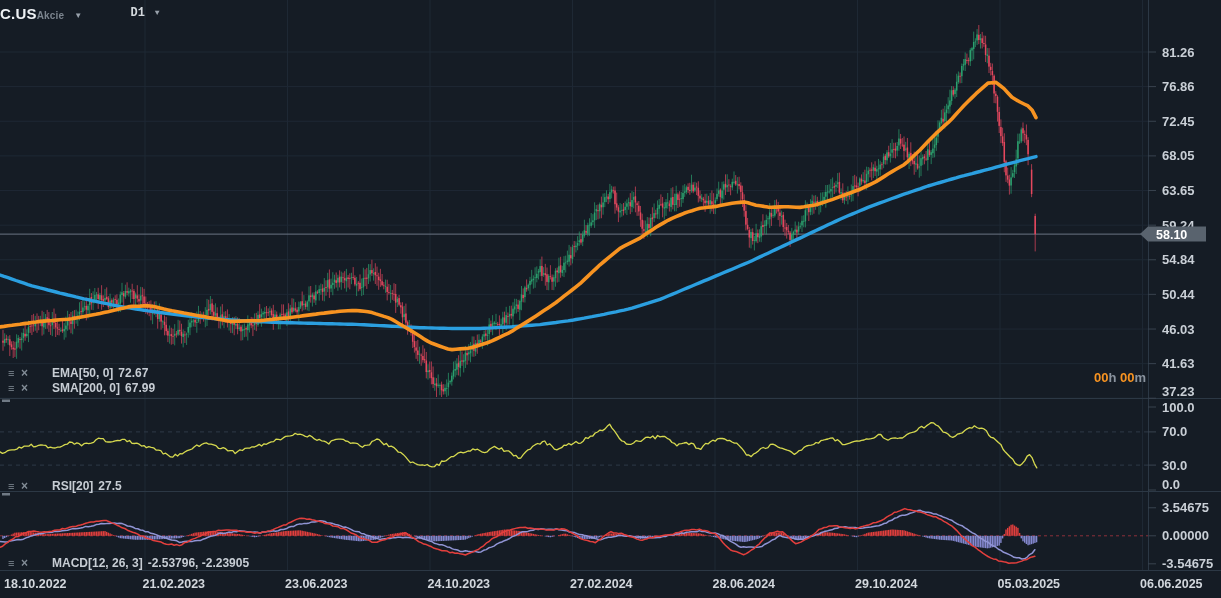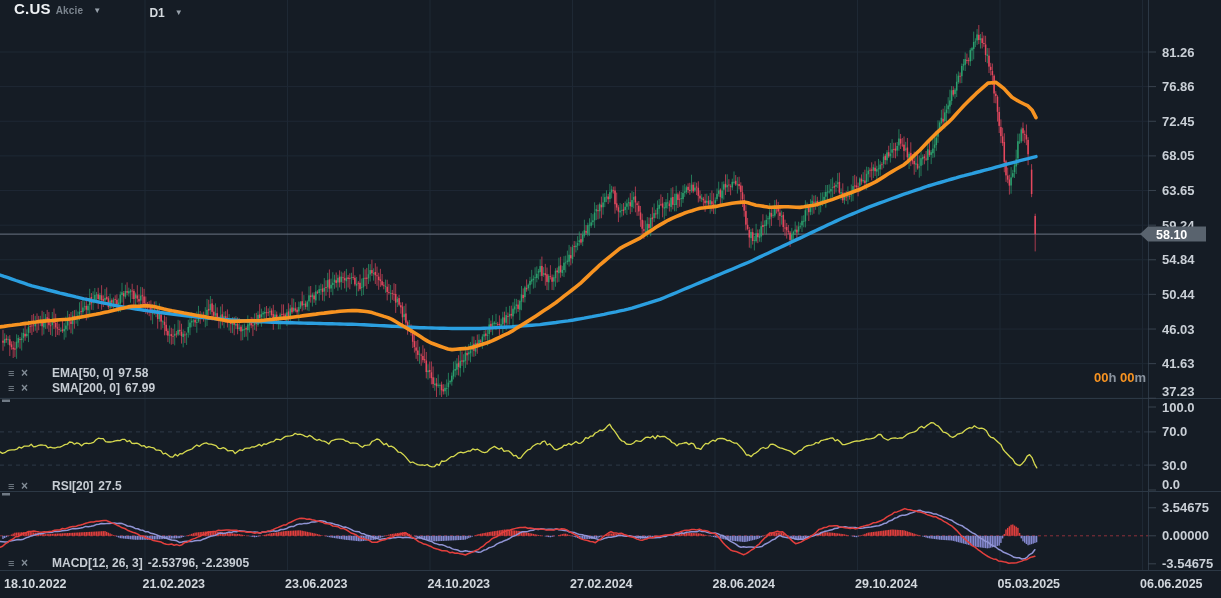--- a/index.html
+++ b/index.html
@@ -1,24 +1,24 @@
 <!DOCTYPE html>
 <html><head>
 <meta charset="utf-8">
 <style>
   html,body{margin:0;padding:0;background:#151c25;width:1221px;height:598px;overflow:hidden;
     font-family:"Liberation Sans",sans-serif;position:relative;}
   #stage{position:absolute;inset:0;width:1221px;height:598px;}
   #chart{position:absolute;left:0;top:0;}
   .hud{position:absolute;z-index:5;white-space:nowrap;}
-  .hdr{left:0;top:0;height:26px;width:100%;display:flex;padding-left:14px;box-sizing:border-box;}
+  .hdr{left:0;top:0;height:26px;width:100%;display:flex;align-items:center;box-sizing:border-box;}
   .sym{font-size:15px;font-weight:700;color:#eef1f4;letter-spacing:.2px;cursor:pointer;display:flex;align-items:baseline;}
-  .symtype{font-size:10px;font-weight:700;color:#7b848e;margin-left:5px;}
+  .symtype{font-size:10px;font-weight:700;color:#7b848e;}
   .caret{font-size:8px;color:#98a1ab;margin-left:10px;transform:translateY(-1px);}
-  .tf{margin-left:48px;font-size:12px;font-weight:700;color:#d4d9de;cursor:pointer;display:flex;align-items:center;}
+  .tf{margin-left:48px;font-size:12px;font-weight:700;color:#d4d9de;cursor:pointer;display:flex;align-items:center;font-family:Liberation Mono, monospace;}
   .indrow{display:flex;align-items:center;height:14px;font-size:12px;font-weight:700;color:#c7cdd4;}
   .ico{color:#838d97;font-size:11px;width:13px;display:inline-block;cursor:pointer;text-align:left;}
   .ico.x{font-weight:700;font-size:12px;}
   .ind-name{margin-left:18px;}
   .ind-params{}
   .ind-value{margin-left:5px;}
   .countdown{font-size:13px;font-weight:700;color:#8a939e;text-align:center;}
   .countdown .num{color:#f79321;}
 </style>
 </head>
@@ -1944,21 +1944,21 @@
       <span>D1</span>
       <span class="caret">▼</span>
     </div>
   </div>
 
   <div class="hud indrow" style="left:8px;top:366px;">
     <span class="ico">≡</span>
     <span class="ico x">×</span>
     <span class="ind-name">EMA</span>
     <span class="ind-params">[50, 0]</span>
-    <span class="ind-value">97.58</span>
+    <span class="ind-value">72.67</span>
   </div>
   <div class="hud indrow" style="left:8px;top:381px;">
     <span class="ico">≡</span>
     <span class="ico x">×</span>
     <span class="ind-name">SMA</span>
     <span class="ind-params">[200, 0]</span>
     <span class="ind-value">67.99</span>
   </div>
   <div class="hud indrow" style="left:8px;top:479px;">
     <span class="ico">≡</span>

